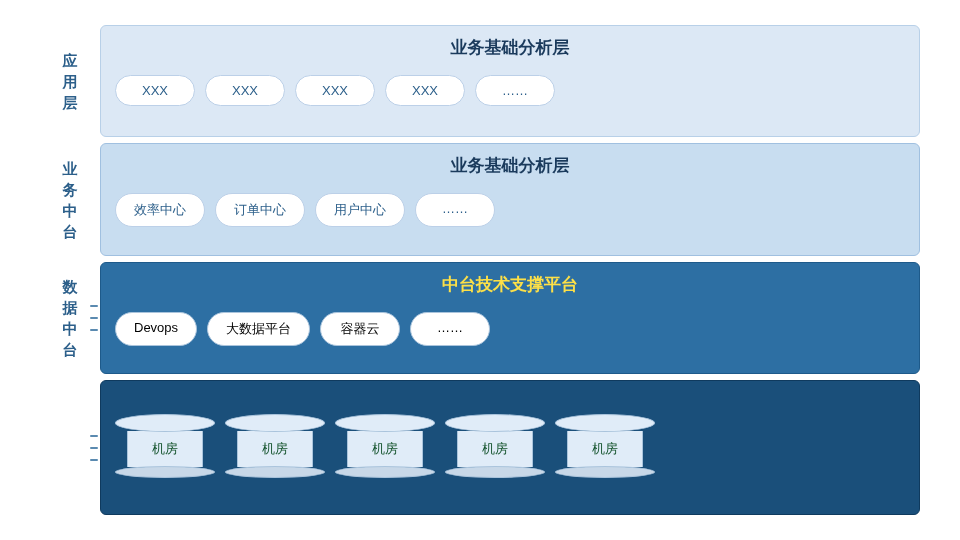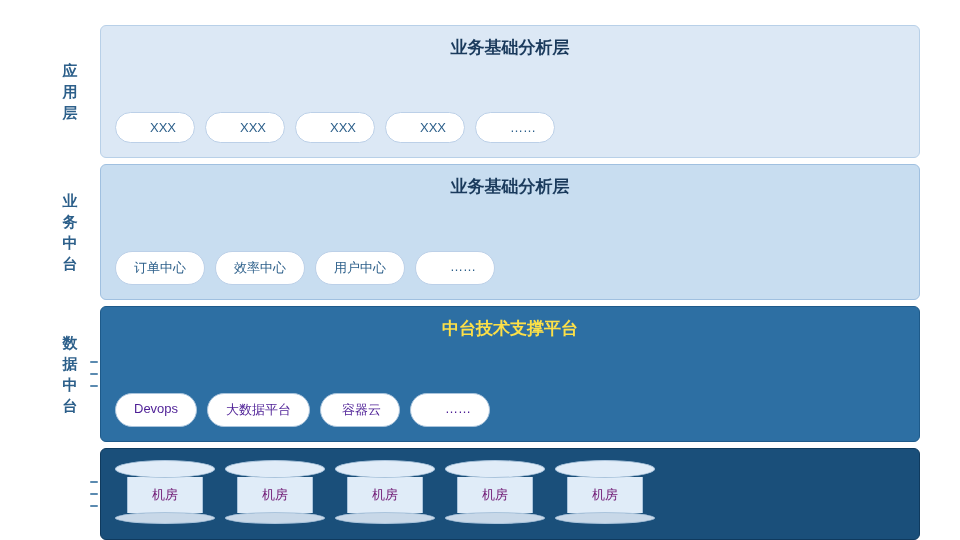--- a/index.html
+++ b/index.html
@@ -38,44 +38,43 @@
       writing-mode: horizontal-tb;
       padding: 4px;
       flex-shrink: 0;
     }
     .layer-content {
       flex: 1;
       border-radius: 6px;
       padding: 10px 14px 14px 14px;
       display: flex;
       flex-direction: column;
-      gap: 6px;
+      gap: 16px;
     }
     .layer-title {
       text-align: center;
       font-size: 17px;
       font-weight: bold;
       color: #1a3a5c;
     }
     .cards-row {
       display: flex;
       flex-direction: row;
       gap: 10px;
       justify-content: flex-start;
     }
     .card {
       background: #fff;
       border: 1px solid #bcd0e8;
       border-radius: 20px;
       padding: 7px 18px;
       font-size: 13px;
       color: #2c5f8a;
-      text-align: right;
+      text-align: center;
       min-width: 80px;
-      margin-top: 47px;
     }
 
     
     .layer-yy .layer-content {
       background: #dce8f5;
       border: 1px solid #b8d0e8;
     }
     
     .layer-yw .layer-content {
       background: #c8ddf0;
@@ -84,21 +83,21 @@
     
     .layer-sj .layer-content {
       background: #2d6fa3;
       border: 1px solid #1e5a8a;
     }
     .layer-sj .layer-title {
       color: #fde047;
     }
     .layer-sj .card {
       background: #fff;
-      color: #4c1d95;
+      color: #000000;
       border-color: #aac4dc;
     }
     
     .layer-jc .layer-content {
       background: #1a4f7a;
       border: 1px solid #0f3a5e;
     }
     .layer-jc .layer-label {
       color: #fff;
     }
@@ -120,21 +119,21 @@
     .cyl-body {
       width: 76px;
       height: 36px;
       background: #e0ecf8;
       border-left: 1px solid #aac4dc;
       border-right: 1px solid #aac4dc;
       display: flex;
       align-items: center;
       justify-content: center;
       font-size: 13px;
-      color: #701a75;
+      color: #14532d;
       margin-top: -1px;
       position: relative;
       z-index: 1;
     }
     .cyl-bottom {
       width: 100px;
       height: 12px;
       background: #c8d8e8;
       border-radius: 50%;
       border: 1px solid #aac4dc;
@@ -168,22 +167,22 @@
         <div class="card">……</div>
       </div>
     </div>
   </div>
 
   <div class="layer-row layer-yw" style="flex: 1;">
     <div class="layer-label">业<br>务<br>中<br>台</div>
     <div class="layer-content">
       <div class="layer-title">业务基础分析层</div>
       <div class="cards-row">
+        <div class="card">效率中心</div>
         <div class="card">订单中心</div>
-        <div class="card">效率中心</div>
         <div class="card">用户中心</div>
         <div class="card">……</div>
       </div>
     </div>
   </div>
 
   <div class="layer-row layer-sj" style="flex: 1;">
     <div class="layer-label" style="color:#2c5f8a; position:relative;">
       <div style="display:flex;flex-direction:column;align-items:center;gap:4px;">
         <span>数<br>据<br>中<br>台</span>

